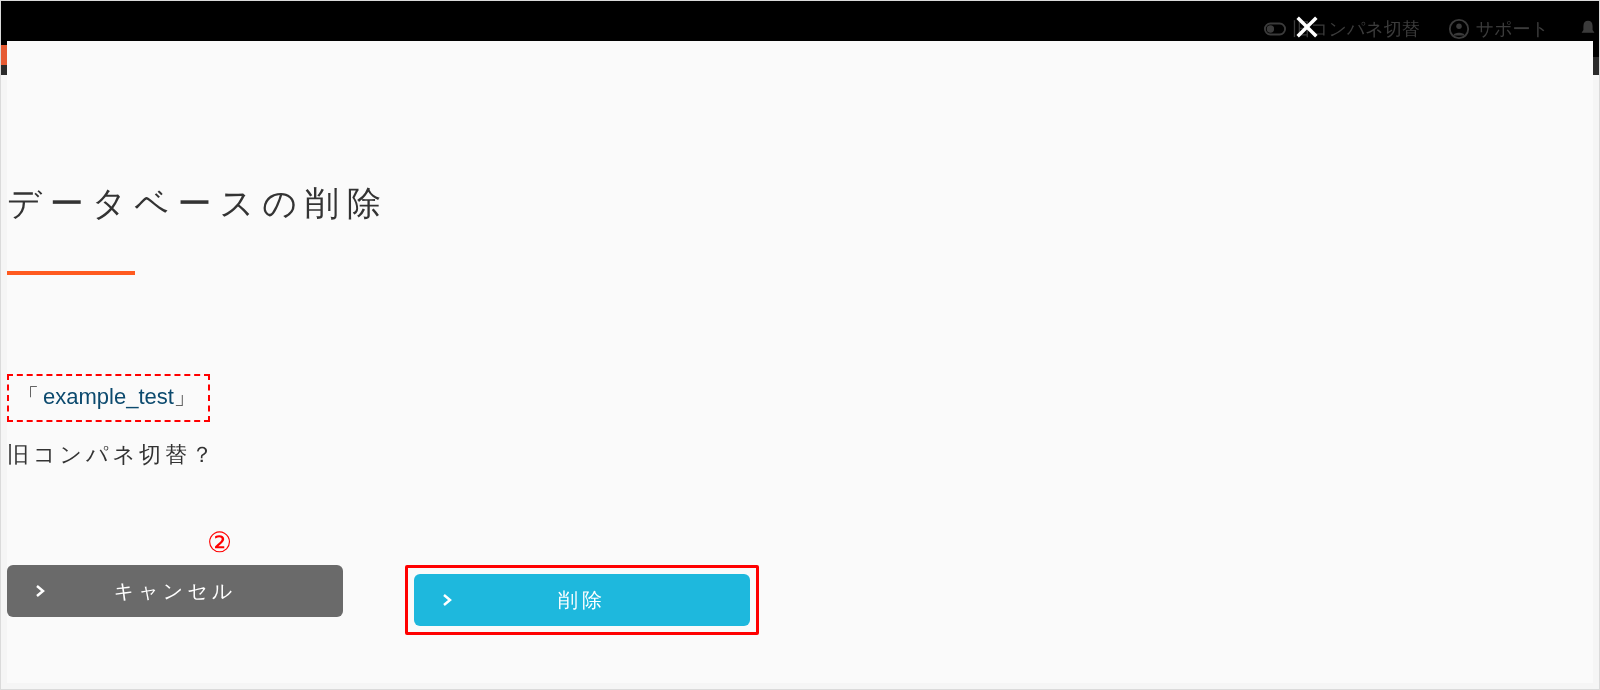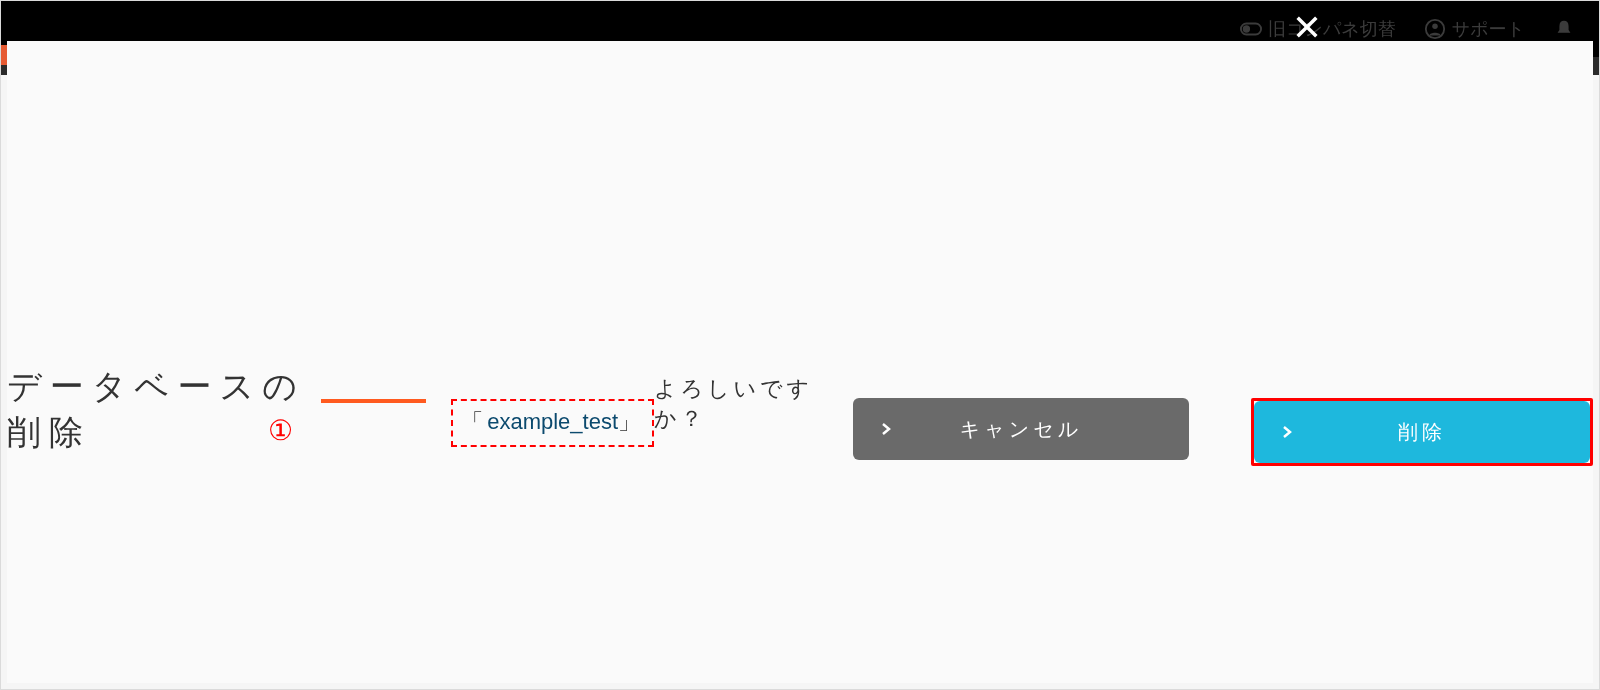--- a/index.html
+++ b/index.html
@@ -23,21 +23,20 @@
     .topbar {
       position: absolute;
       top: 0;
       left: 0;
       right: 0;
       height: 56px;
       background: #000;
       display: flex;
       align-items: center;
       justify-content: flex-end;
-      padding-right: 24px;
       gap: 28px;
       z-index: 1;
     }
     .topbar-item {
       display: flex;
       align-items: center;
       gap: 6px;
       color: #555;
       font-size: 18px;
       opacity: 0.7;
@@ -93,21 +92,22 @@
     .close-button svg {
       width: 28px;
       height: 28px;
       stroke: #fff;
       stroke-width: 3;
     }
     .modal-content {
       width: 100%;
       height: 100%;
       display: flex;
-      align-items: center;
+      flex-direction: column;
+      align-items: flex-start;
       padding-top: 140px;
     }
     .modal-title {
       font-size: 34px;
       font-weight: 400;
       color: #333;
       letter-spacing: 8px;
       margin-bottom: 44px;
     }
     .title-underline {
@@ -162,21 +162,21 @@
       left: 200px;
       margin-bottom: 6px;
     }
     .button-row {
       display: flex;
       gap: 62px;
       align-items: flex-start;
     }
     .btn {
       width: 336px;
-      height: 62px;
+      height: 52px;
       border-radius: 6px;
       display: flex;
       align-items: center;
       position: relative;
       cursor: pointer;
       border: none;
       font-size: 20px;
       letter-spacing: 4px;
     }
     .btn-chevron {
@@ -201,20 +201,21 @@
       color: #fff;
     }
     .btn-cancel {
       background: #6a6a6a;
     }
     .btn-delete {
       background: #1eb8dd;
     }
     .delete-wrapper {
       border: 3px solid #ff0000;
+      padding: 6px;
       border-radius: 2px;
     }
   </style>
 </head>
 <body>
 
 <div class="outer">
 
   <div class="topbar">
     <div class="topbar-item">
@@ -266,21 +267,21 @@
       <div class="annotation-1">①</div>
 
       <div class="confirm-line1">
         <span class="db-name-wrapper">
           <span class="db-bracket-open">「</span>
           <span class="db-name">example_test</span>
           <span class="db-bracket-close">」</span>
         </span>
       </div>
 
-      <div class="confirm-line2">よろしいですか？</div>
+      <div class="confirm-line2">旧コンパネ切替？</div>
 
       <div class="annotation-2">②</div>
 
       <div class="button-row">
         <button class="btn btn-cancel">
           <span class="btn-chevron">
             <svg viewBox="0 0 10 14">
                 <polyline points="2,2 8,7 2,12"></polyline>
               </svg>
           </span>

